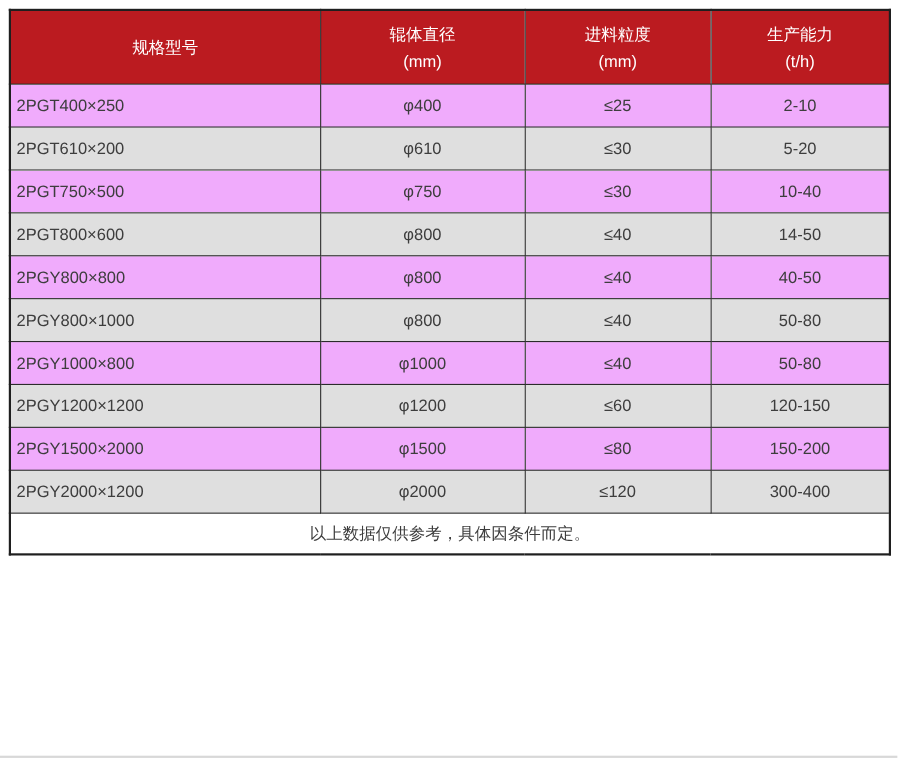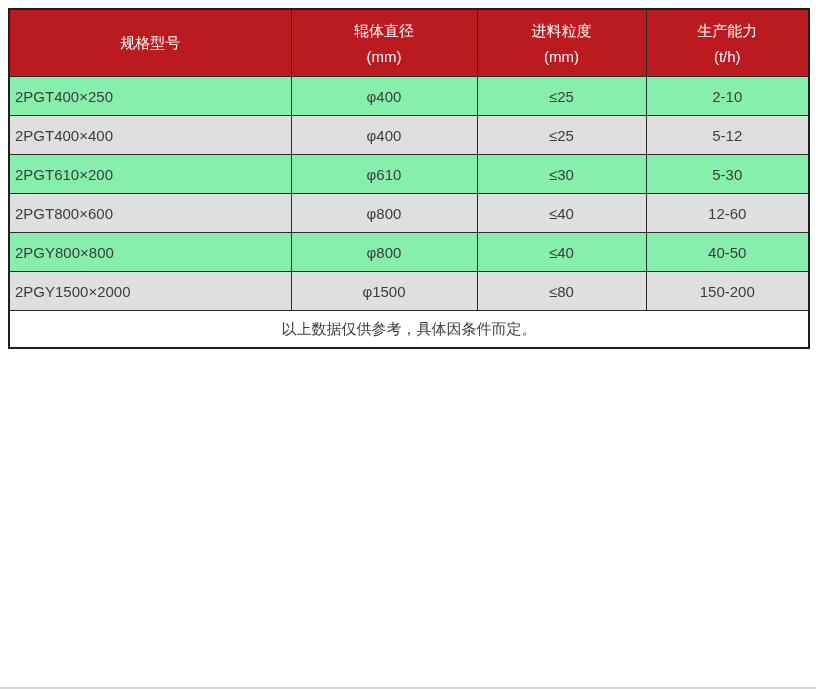--- a/index.html
+++ b/index.html
@@ -44,21 +44,21 @@
   .th-inner {
     display: flex;
     flex-direction: column;
     justify-content: center;
     align-items: center;
     gap: 7px;
     height: 100%;
   }
   .th-inner .unit:empty { display: none; }
   
-  table.spec-table tbody td { height: 38px; background: #86efac; }
+  table.spec-table tbody td { height: 38px; background: #f0abfc; }
   table.spec-table tbody tr:nth-child(even) td { background: #dfdfdf; }
   table.spec-table tbody td:first-child {
     text-align: left;
     padding-left: 5px;
   }
   
   table.spec-table tfoot td {
     height: 36px;
     background: #ffffff;
     text-align: center;
@@ -114,48 +114,72 @@
       </tr>
     </thead>
     <tbody>
         <tr>
           <td>2PGT400×250</td>
           <td>φ400</td>
           <td>≤25</td>
           <td>2-10</td>
         </tr>
         <tr>
-          <td>2PGT400×400</td>
-          <td>φ400</td>
-          <td>≤25</td>
-          <td>5-12</td>
-        </tr>
-        <tr>
           <td>2PGT610×200</td>
           <td>φ610</td>
           <td>≤30</td>
-          <td>5-30</td>
+          <td>5-20</td>
+        </tr>
+        <tr>
+          <td>2PGT750×500</td>
+          <td>φ750</td>
+          <td>≤30</td>
+          <td>10-40</td>
         </tr>
         <tr>
           <td>2PGT800×600</td>
           <td>φ800</td>
           <td>≤40</td>
-          <td>12-60</td>
+          <td>14-50</td>
         </tr>
         <tr>
           <td>2PGY800×800</td>
           <td>φ800</td>
           <td>≤40</td>
           <td>40-50</td>
         </tr>
         <tr>
+          <td>2PGY800×1000</td>
+          <td>φ800</td>
+          <td>≤40</td>
+          <td>50-80</td>
+        </tr>
+        <tr>
+          <td>2PGY1000×800</td>
+          <td>φ1000</td>
+          <td>≤40</td>
+          <td>50-80</td>
+        </tr>
+        <tr>
+          <td>2PGY1200×1200</td>
+          <td>φ1200</td>
+          <td>≤60</td>
+          <td>120-150</td>
+        </tr>
+        <tr>
           <td>2PGY1500×2000</td>
           <td>φ1500</td>
           <td>≤80</td>
           <td>150-200</td>
+        </tr>
+        <tr>
+          <td>2PGY2000×1200</td>
+          <td>φ2000</td>
+          <td>≤120</td>
+          <td>300-400</td>
         </tr>
       </tbody>
     <tfoot>
       <tr>
         <td colspan="4">以上数据仅供参考，具体因条件而定。</td>
       </tr>
     </tfoot>
   </table>
 </div>
 

